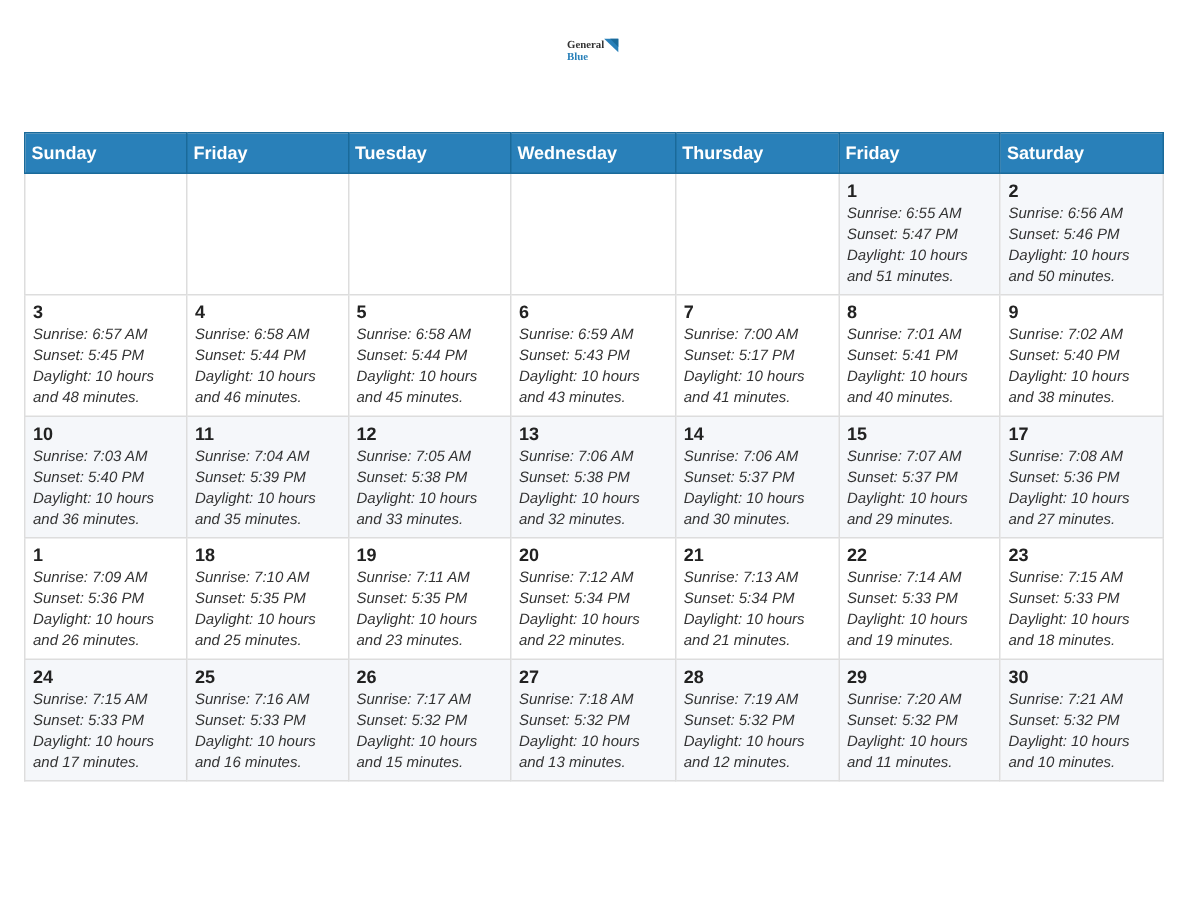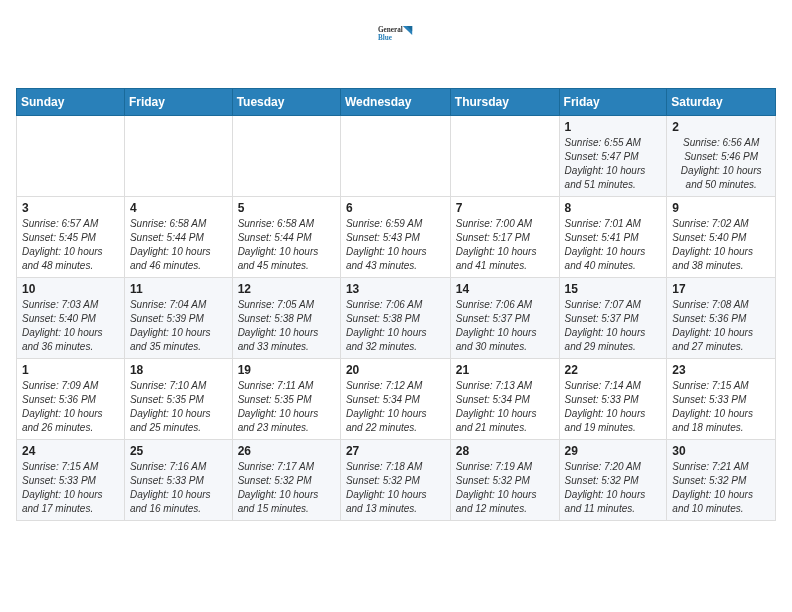--- a/index.html
+++ b/index.html
@@ -121,21 +121,21 @@
         <td class="empty-cell"></td>
         <td>
           <div class="day-num">1</div>
           <div class="day-info" style="white-space: pre-line;">Sunrise: 6:55 AM
 Sunset: 5:47 PM
 Daylight: 10 hours
 and 51 minutes.</div>
         </td>
         <td>
           <div class="day-num">2</div>
-          <div class="day-info" style="white-space: pre-line; text-align: center;">Sunrise: 6:56 AM
+          <div class="day-info" style="white-space: pre-line;">Sunrise: 6:56 AM
 Sunset: 5:46 PM
 Daylight: 10 hours
 and 50 minutes.</div>
         </td>
       </tr>
       <tr>
         <td>
           <div class="day-num">3</div>
           <div class="day-info" style="white-space: pre-line;">Sunrise: 6:57 AM
 Sunset: 5:45 PM

